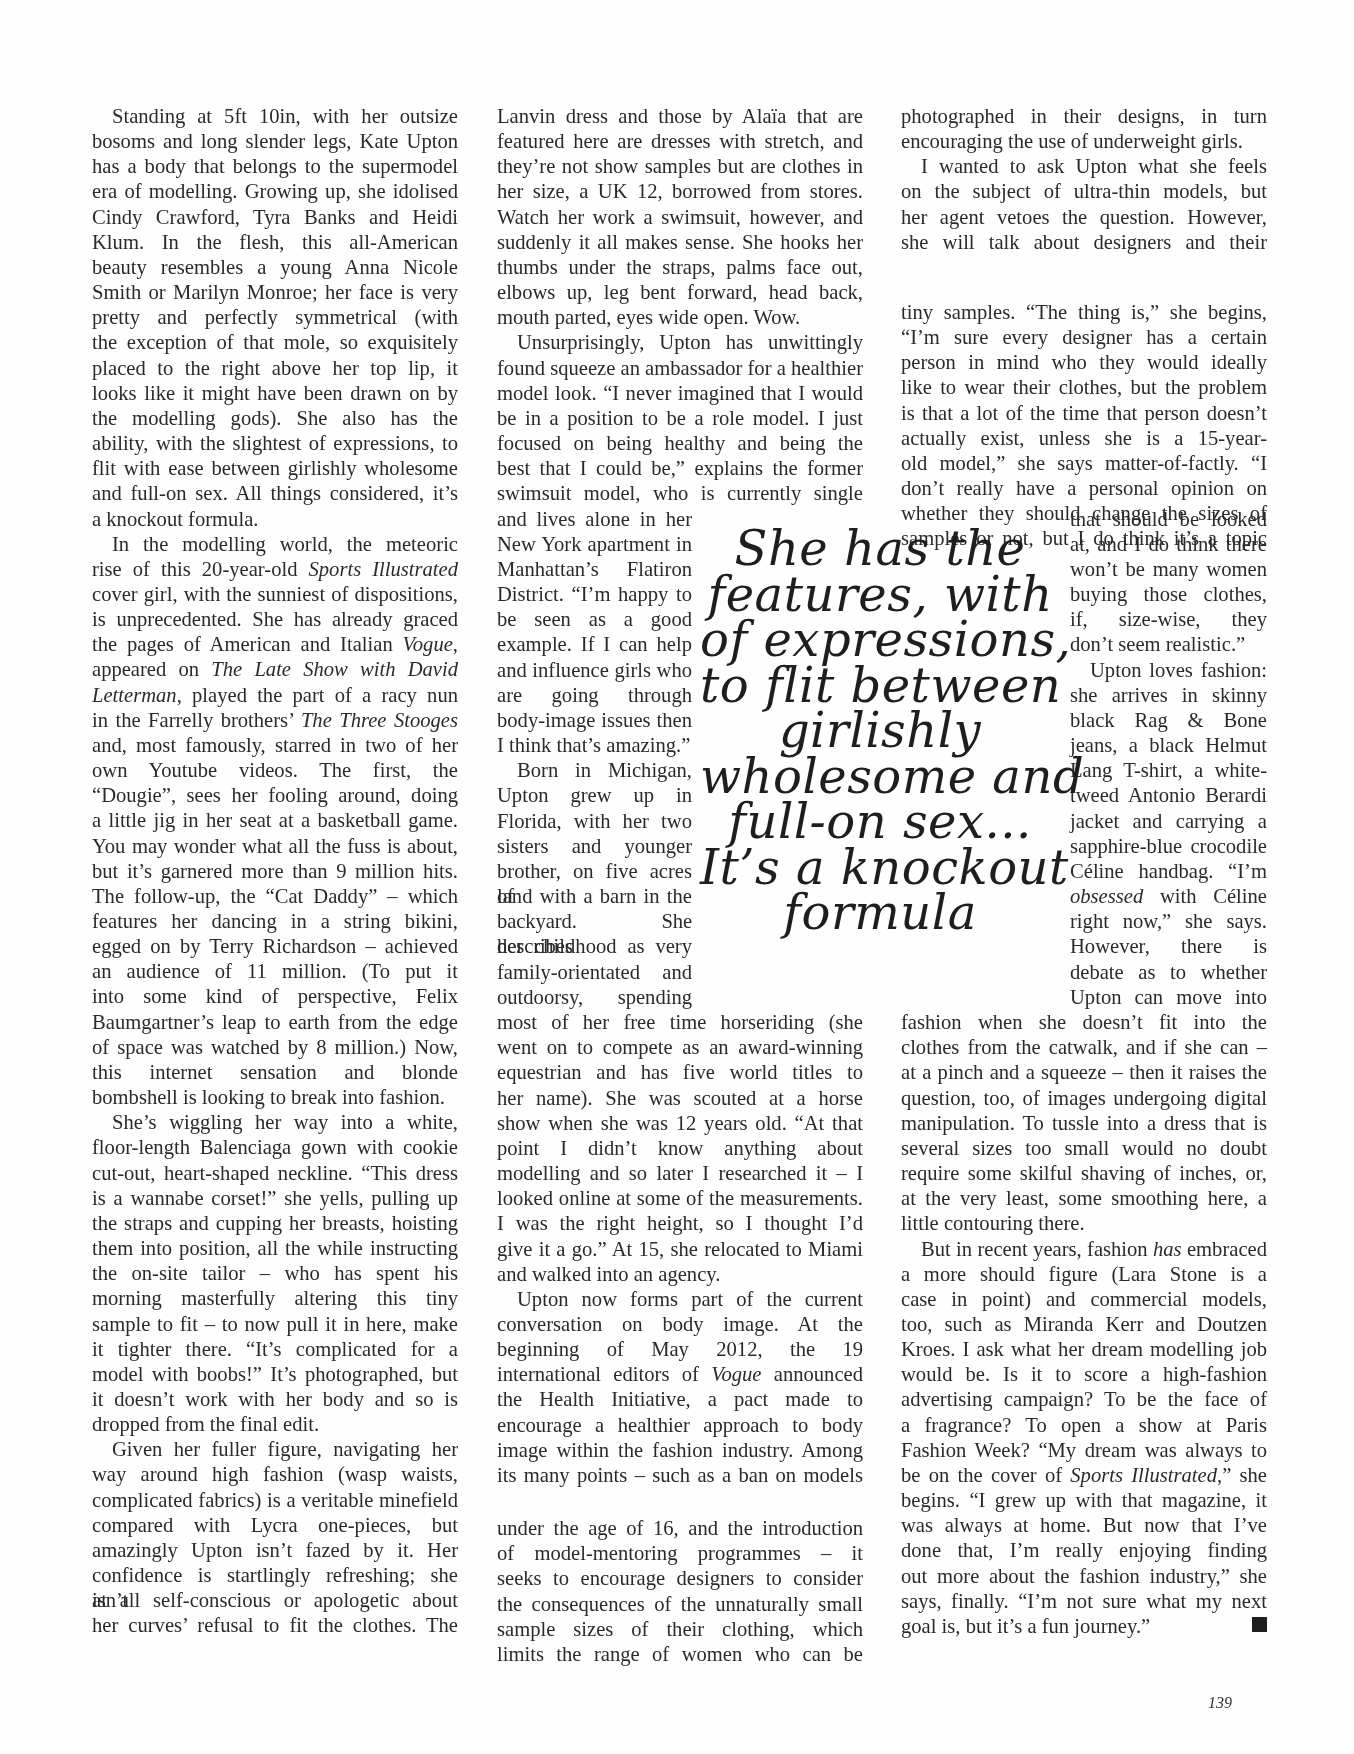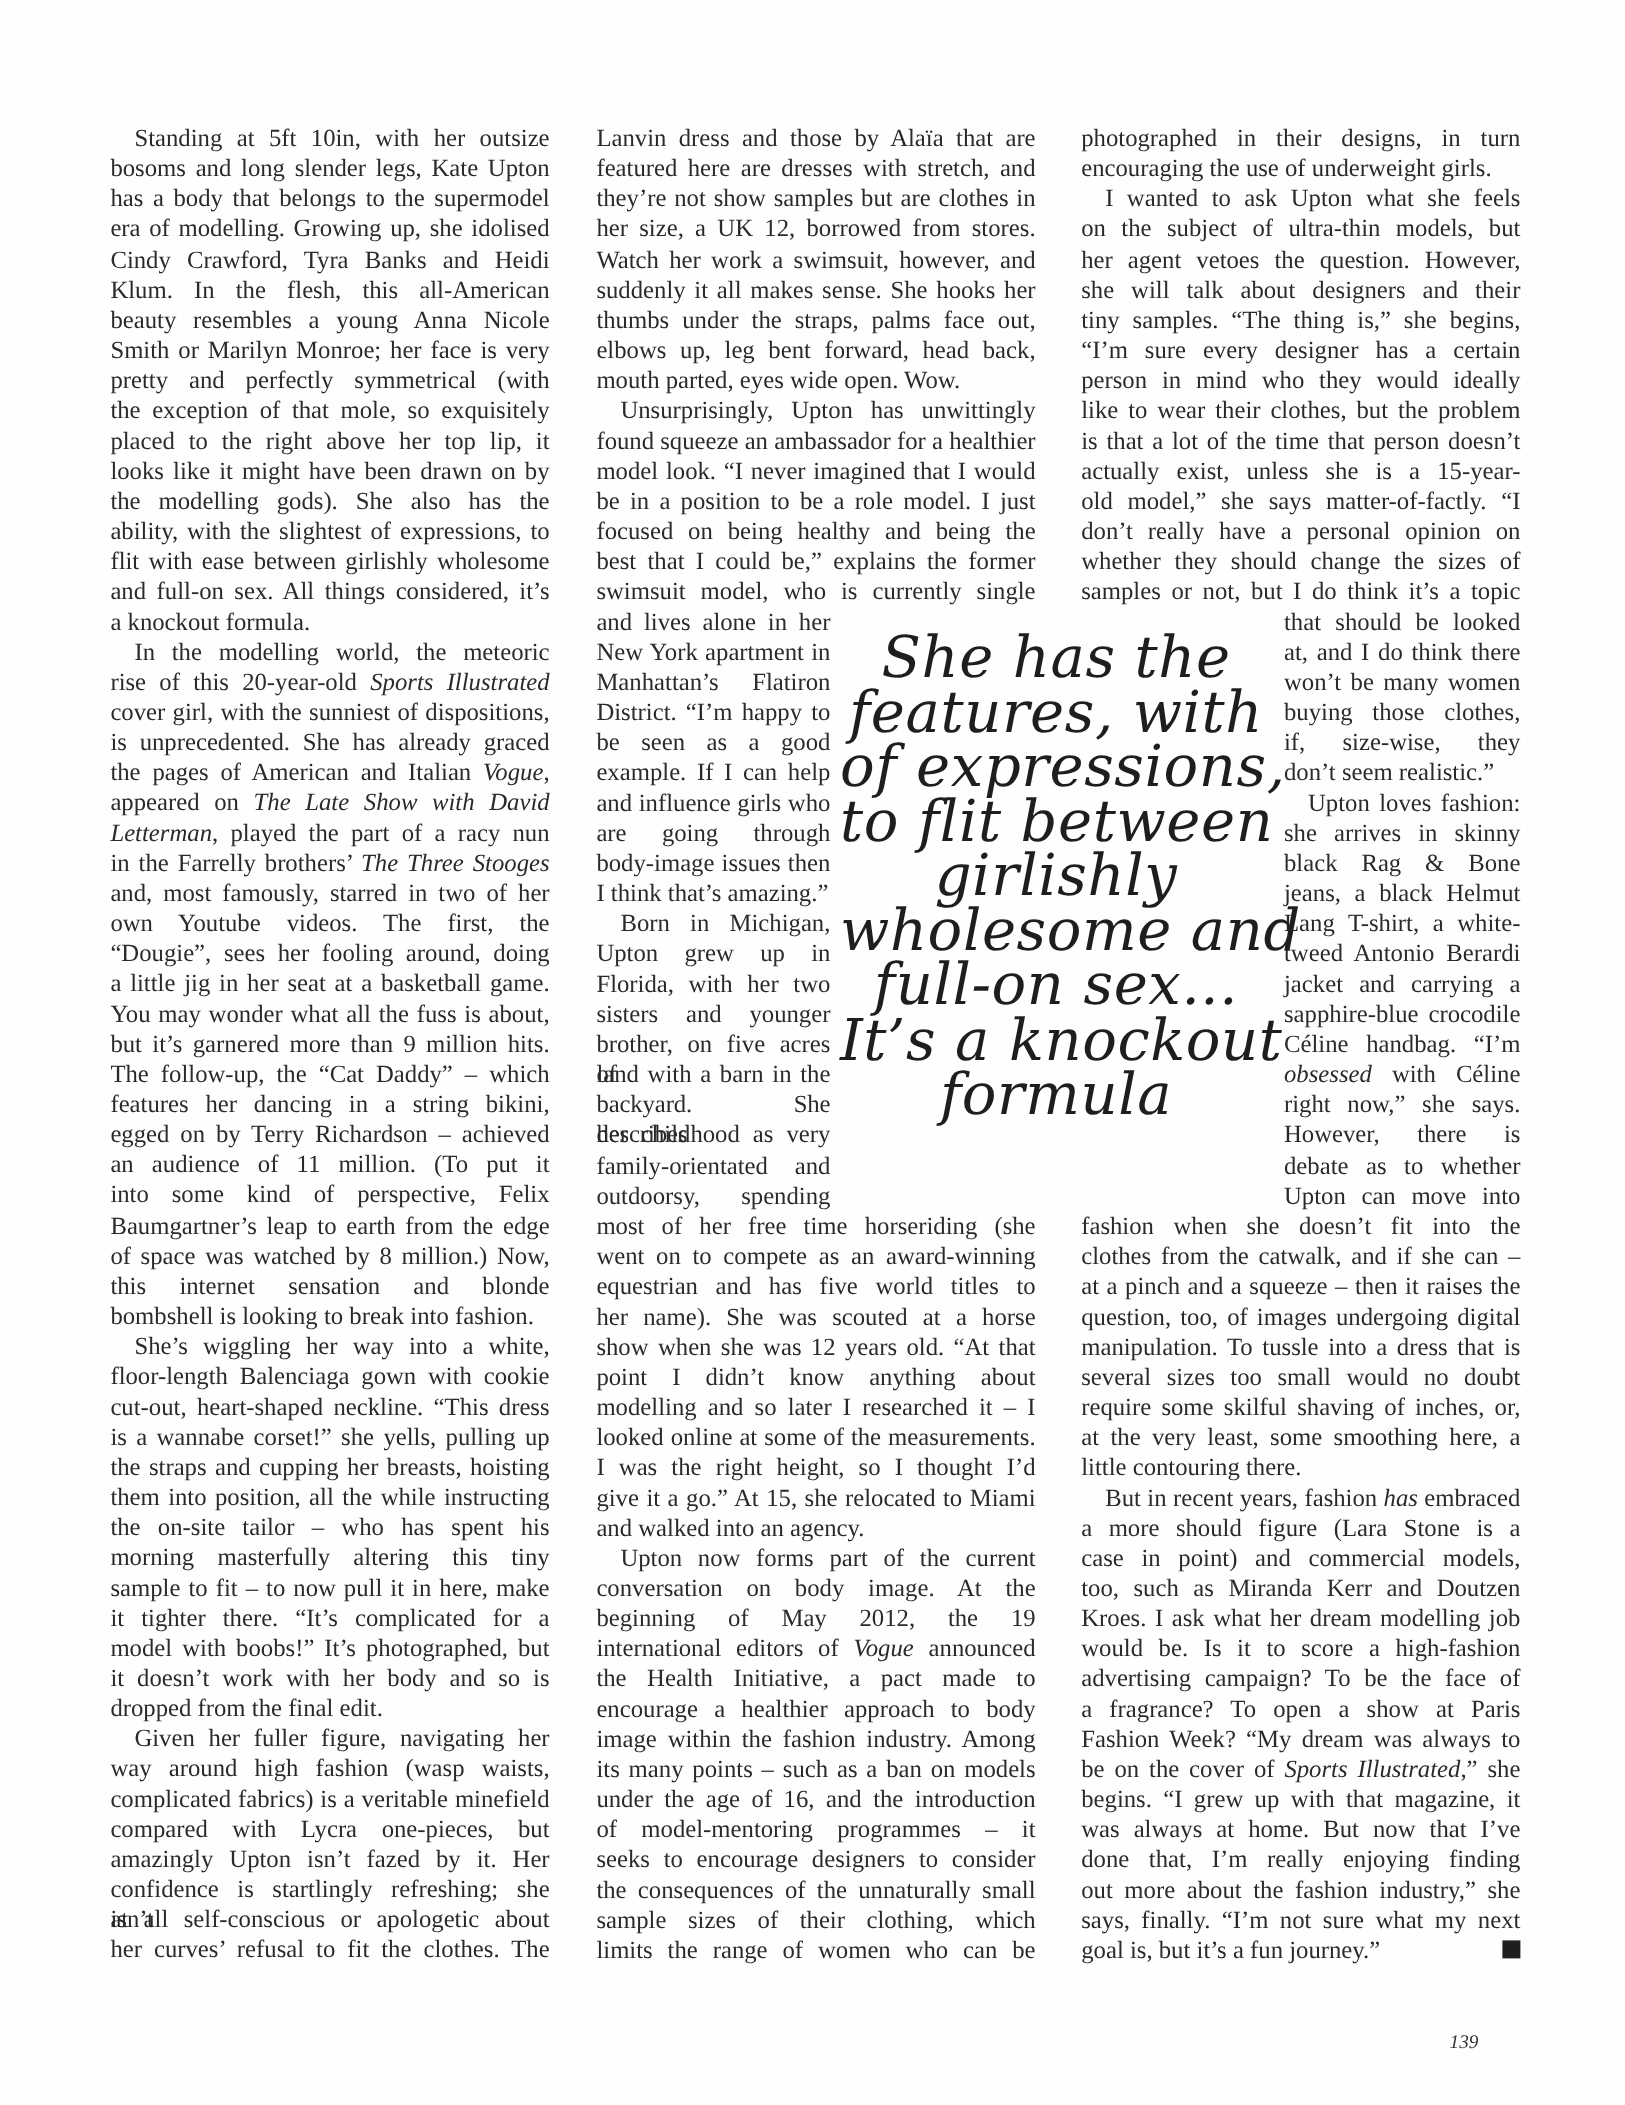--- a/index.html
+++ b/index.html
@@ -172,35 +172,35 @@
         <div class="line" style="white-space: normal;"><span>give it a go.” At 15, she relocated to Miami</span></div>
         <div class="line last" style="white-space: normal;"><span>and walked into an agency.</span></div>
         <div class="line indent" style="white-space: normal;"><span>Upton now forms part of the current</span></div>
         <div class="line" style="white-space: normal;"><span>conversation on body image. At the</span></div>
         <div class="line" style="white-space: normal;"><span>beginning of May 2012, the 19</span></div>
         <div class="line" style="white-space: normal;"><span>international editors of </span><span class="it">Vogue</span><span> announced</span></div>
         <div class="line" style="white-space: normal;"><span>the Health Initiative, a pact made to</span></div>
         <div class="line" style="white-space: normal;"><span>encourage a healthier approach to body</span></div>
         <div class="line" style="white-space: normal;"><span>image within the fashion industry. Among</span></div>
         <div class="line" style="white-space: normal;"><span>its many points – such as a ban on models</span></div>
-        <div class="line" style="white-space: normal;"><span>under the age of 16, and the introduction</span></div>
+        <div class="line" style="white-space: normal; margin-top: 28px;"><span>under the age of 16, and the introduction</span></div>
         <div class="line" style="white-space: normal;"><span>of model-mentoring programmes – it</span></div>
         <div class="line" style="white-space: normal;"><span>seeks to encourage designers to consider</span></div>
         <div class="line" style="white-space: normal;"><span>the consequences of the unnaturally small</span></div>
         <div class="line" style="white-space: normal;"><span>sample sizes of their clothing, which</span></div>
         <div class="line" style="white-space: normal;"><span>limits the range of women who can be</span></div>
       </div>
       <div class="col" style="left: 901px; top: 104px; width: 366px;">
         <div class="line" style="white-space: normal;"><span>photographed in their designs, in turn</span></div>
         <div class="line last" style="white-space: normal;"><span>encouraging the use of underweight girls.</span></div>
         <div class="line indent" style="white-space: normal;"><span>I wanted to ask Upton what she feels</span></div>
         <div class="line" style="white-space: normal;"><span>on the subject of ultra-thin models, but</span></div>
         <div class="line" style="white-space: normal;"><span>her agent vetoes the question. However,</span></div>
         <div class="line" style="white-space: normal;"><span>she will talk about designers and their</span></div>
-        <div class="line" style="white-space: normal;"><span>tiny samples. “The thing is,” she begins,</span></div>
+        <div class="line" style="white-space: normal; margin-top: 45px;"><span>tiny samples. “The thing is,” she begins,</span></div>
         <div class="line" style="white-space: normal;"><span>“I’m sure every designer has a certain</span></div>
         <div class="line" style="white-space: normal;"><span>person in mind who they would ideally</span></div>
         <div class="line" style="white-space: normal;"><span>like to wear their clothes, but the problem</span></div>
         <div class="line" style="white-space: normal;"><span>is that a lot of the time that person doesn’t</span></div>
         <div class="line" style="white-space: normal;"><span>actually exist, unless she is a 15-year-</span></div>
         <div class="line" style="white-space: normal;"><span>old model,” she says matter-of-factly. “I</span></div>
         <div class="line" style="white-space: normal;"><span>don’t really have a personal opinion on</span></div>
         <div class="line" style="white-space: normal;"><span>whether they should change the sizes of</span></div>
         <div class="line" style="white-space: normal;"><span>samples or not, but I do think it’s a topic</span></div>
       </div>

